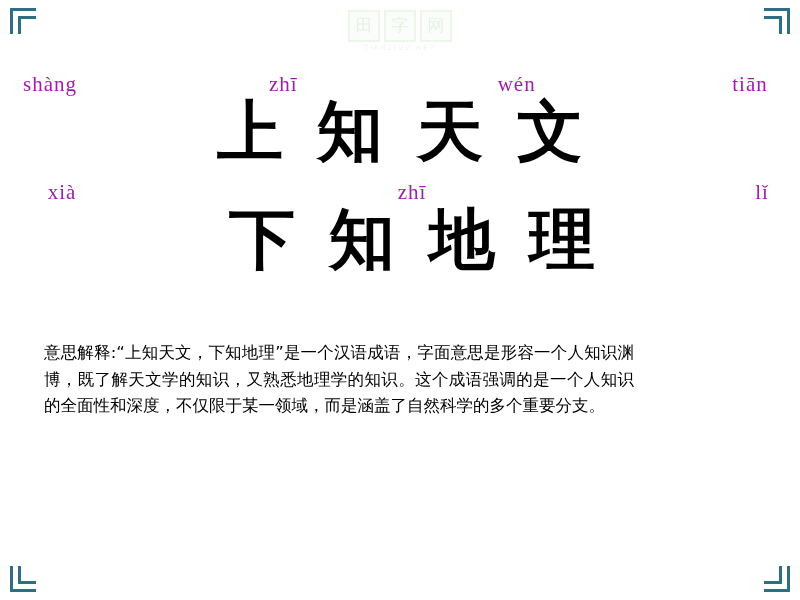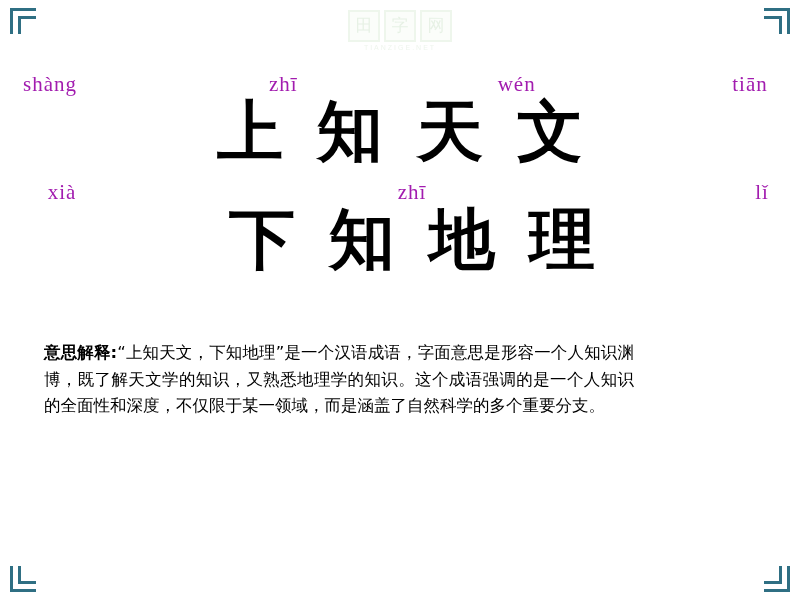--- a/index.html
+++ b/index.html
@@ -136,21 +136,21 @@
     top: 340px;
     left: 44px;
     width: 590px;
     font-family: "DejaVu Sans", sans-serif;
     font-size: 16.5px;
     line-height: 1.62;
     color: #000;
     text-align: justify;
   }
   .explanation .label {
-    font-weight: bold;
+    font-weight: normal;
   }
 </style>
 </head>
 <body>
 
 <div class="corner tl">
   <span class="bar-h"></span>
     <span class="bar-v"></span>
   <span class="bar-h2"></span>
     <span class="bar-v2"></span>

